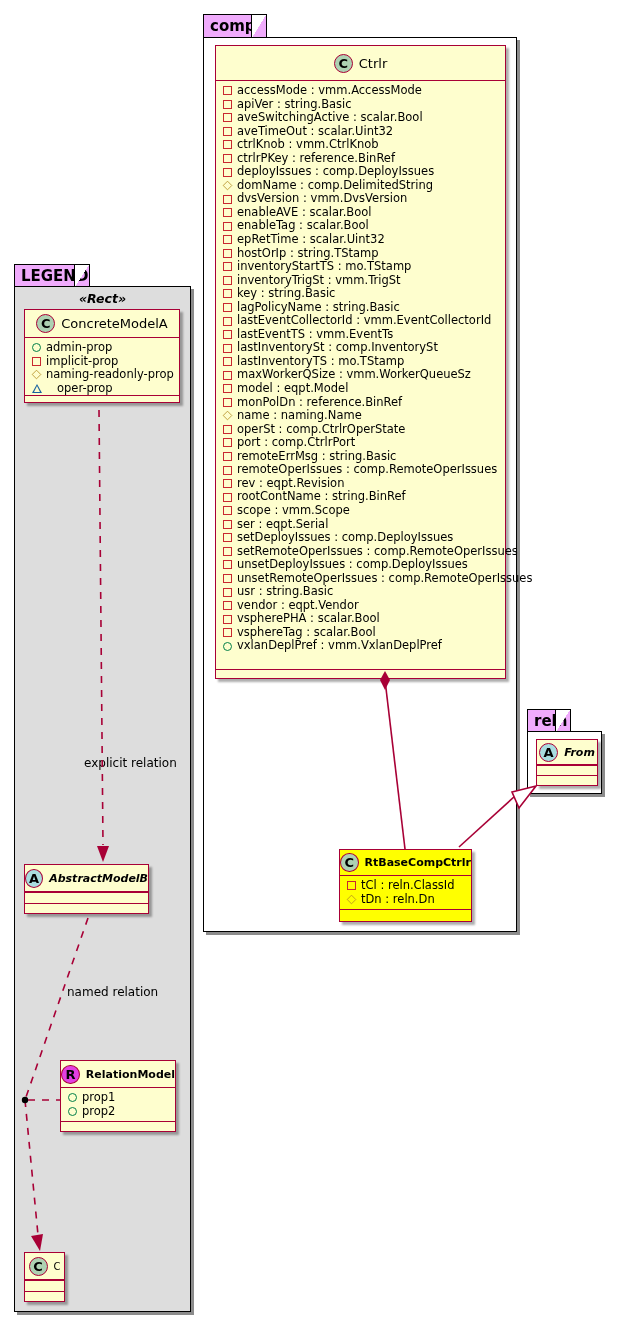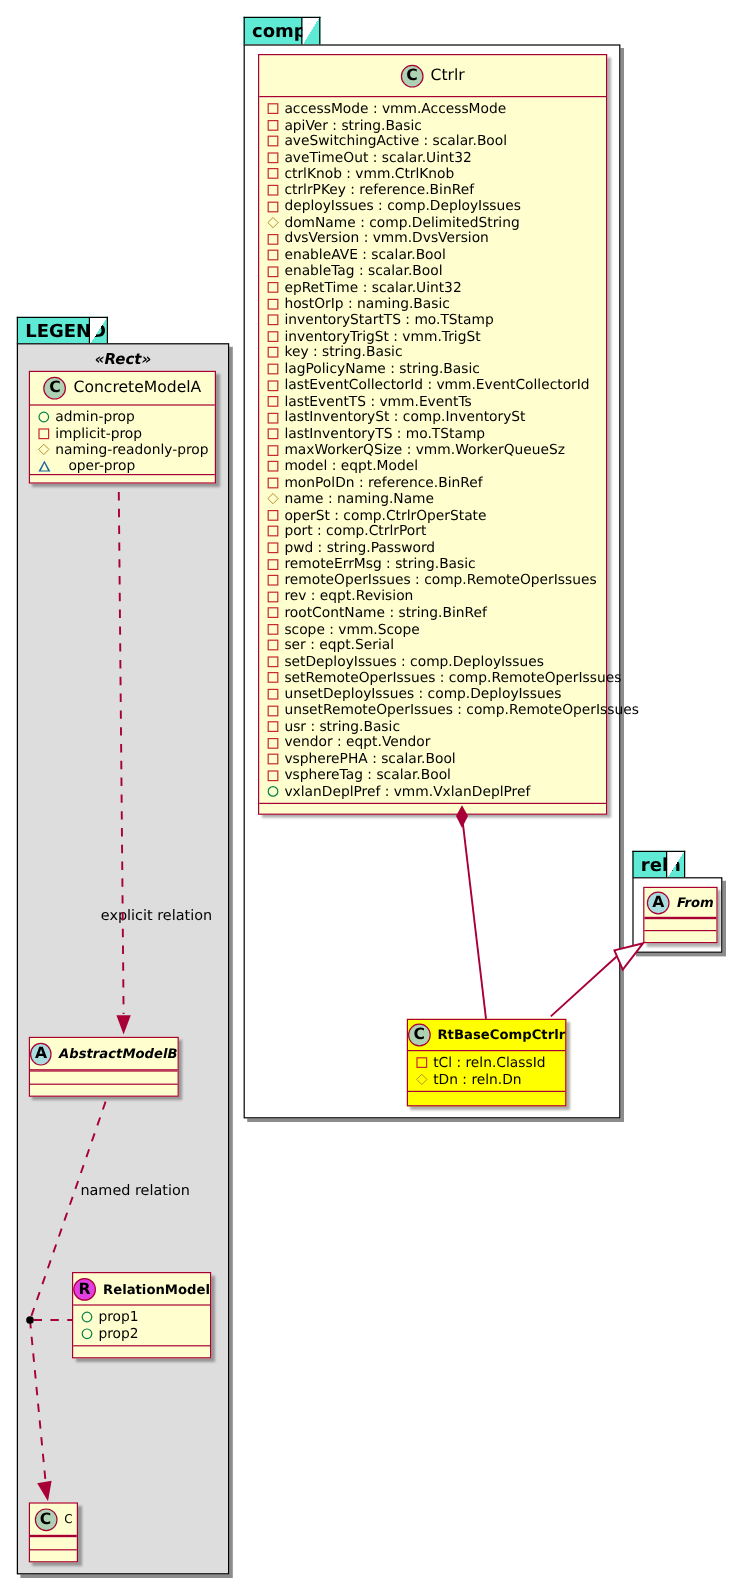--- a/index.html
+++ b/index.html
@@ -5,21 +5,21 @@
   html,body{margin:0;padding:0;background:#ffffff;}
   body{width:624px;height:1326px;position:relative;overflow:hidden;
        font-family:"DejaVu Sans","Liberation Sans",sans-serif;}
   #canvas{position:absolute;left:0;top:0;width:624px;height:1326px;}
 
   
   .pkg{position:absolute;box-sizing:border-box;border:1.5px solid #000000;
        background:#FFFFFF;box-shadow:3px 3px 0 rgba(0,0,0,.45);}
   .pkg.gray{background:#DDDDDD;}
   .pkg-tab{position:absolute;box-sizing:border-box;border:1.5px solid #000000;
-       border-bottom:none;background:#5eead4;font-size:15px;font-weight:bold;
+       border-bottom:none;background:#f0abfc;font-size:15px;font-weight:bold;
        color:#000;line-height:1;padding:4px 0 4px 6px;white-space:nowrap;
        overflow:hidden;}
   .pkg-tab::after{content:"";position:absolute;right:0;top:0;width:14px;height:100%;
        background:linear-gradient(to bottom right,#FFFFFF 49.5%,transparent 50%);
        border-left:1.5px solid #000;}
 
   
   .cls{position:absolute;box-sizing:border-box;background:#FEFECE;
        border:1.5px solid #A80036;box-shadow:3px 3px 2px rgba(0,0,0,.32);}
   .cls.yellow{background:#FFFF00;}
@@ -121,21 +121,21 @@
         <div class="attr">
           <span class="g sq"></span>
           <span class="txt">enableTag : scalar.Bool</span>
         </div>
         <div class="attr">
           <span class="g sq"></span>
           <span class="txt">epRetTime : scalar.Uint32</span>
         </div>
         <div class="attr">
           <span class="g sq"></span>
-          <span class="txt">hostOrIp : naming.Basic</span>
+          <span class="txt">hostOrIp : string.TStamp</span>
         </div>
         <div class="attr">
           <span class="g sq"></span>
           <span class="txt">inventoryStartTS : mo.TStamp</span>
         </div>
         <div class="attr">
           <span class="g sq"></span>
           <span class="txt">inventoryTrigSt : vmm.TrigSt</span>
         </div>
         <div class="attr">
@@ -178,24 +178,20 @@
           <span class="g di"></span>
           <span class="txt">name : naming.Name</span>
         </div>
         <div class="attr">
           <span class="g sq"></span>
           <span class="txt">operSt : comp.CtrlrOperState</span>
         </div>
         <div class="attr">
           <span class="g sq"></span>
           <span class="txt">port : comp.CtrlrPort</span>
-        </div>
-        <div class="attr">
-          <span class="g sq"></span>
-          <span class="txt">pwd : string.Password</span>
         </div>
         <div class="attr">
           <span class="g sq"></span>
           <span class="txt">remoteErrMsg : string.Basic</span>
         </div>
         <div class="attr">
           <span class="g sq"></span>
           <span class="txt">remoteOperIssues : comp.RemoteOperIssues</span>
         </div>
         <div class="attr">

